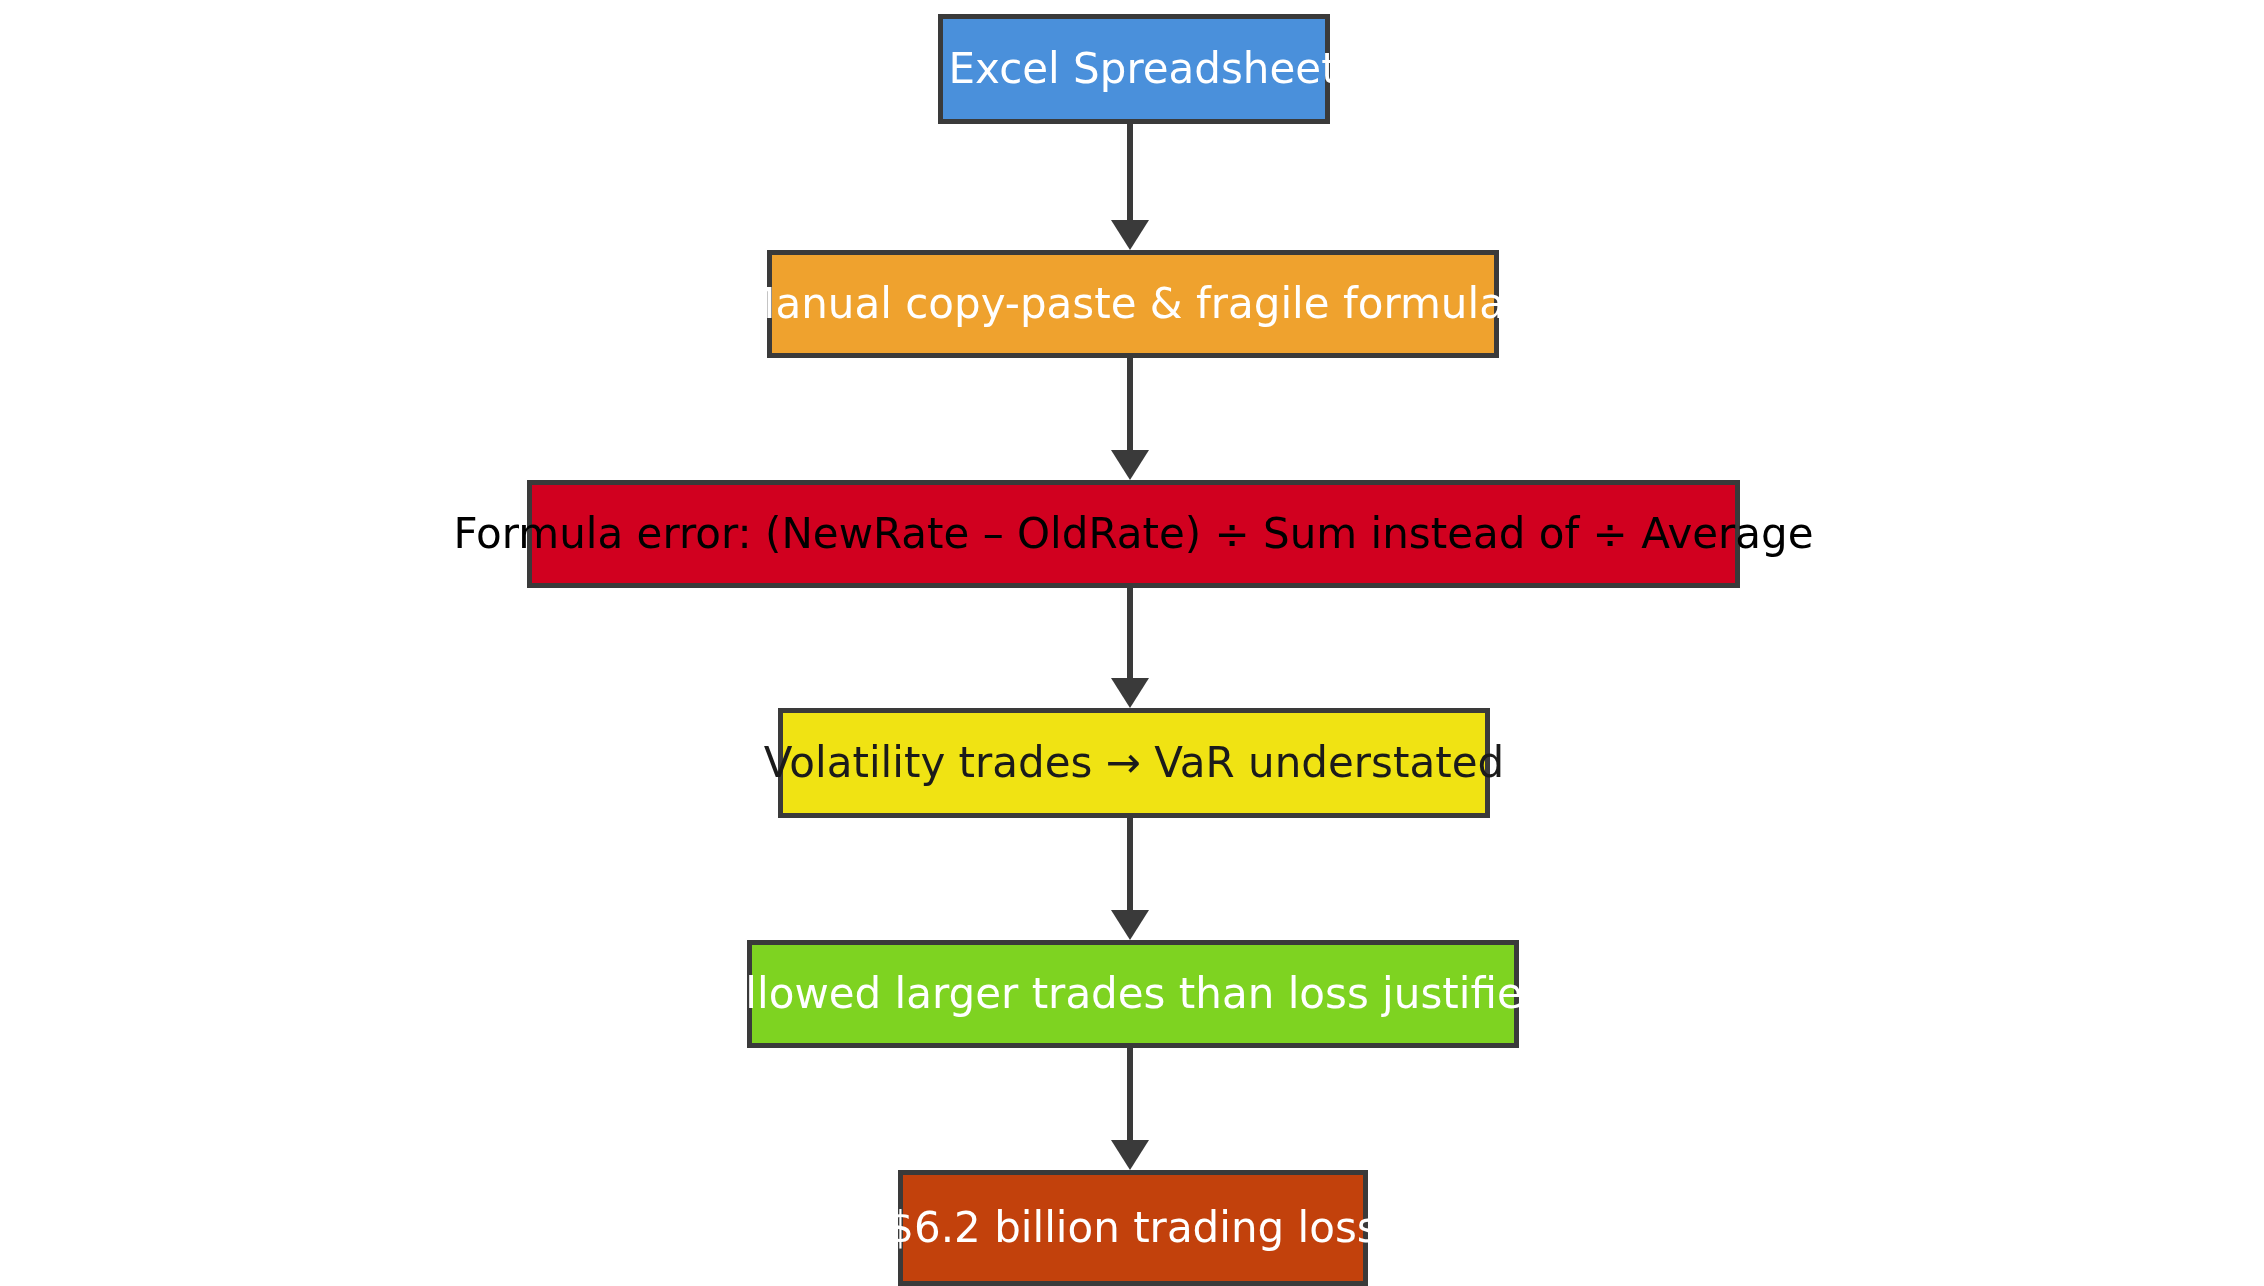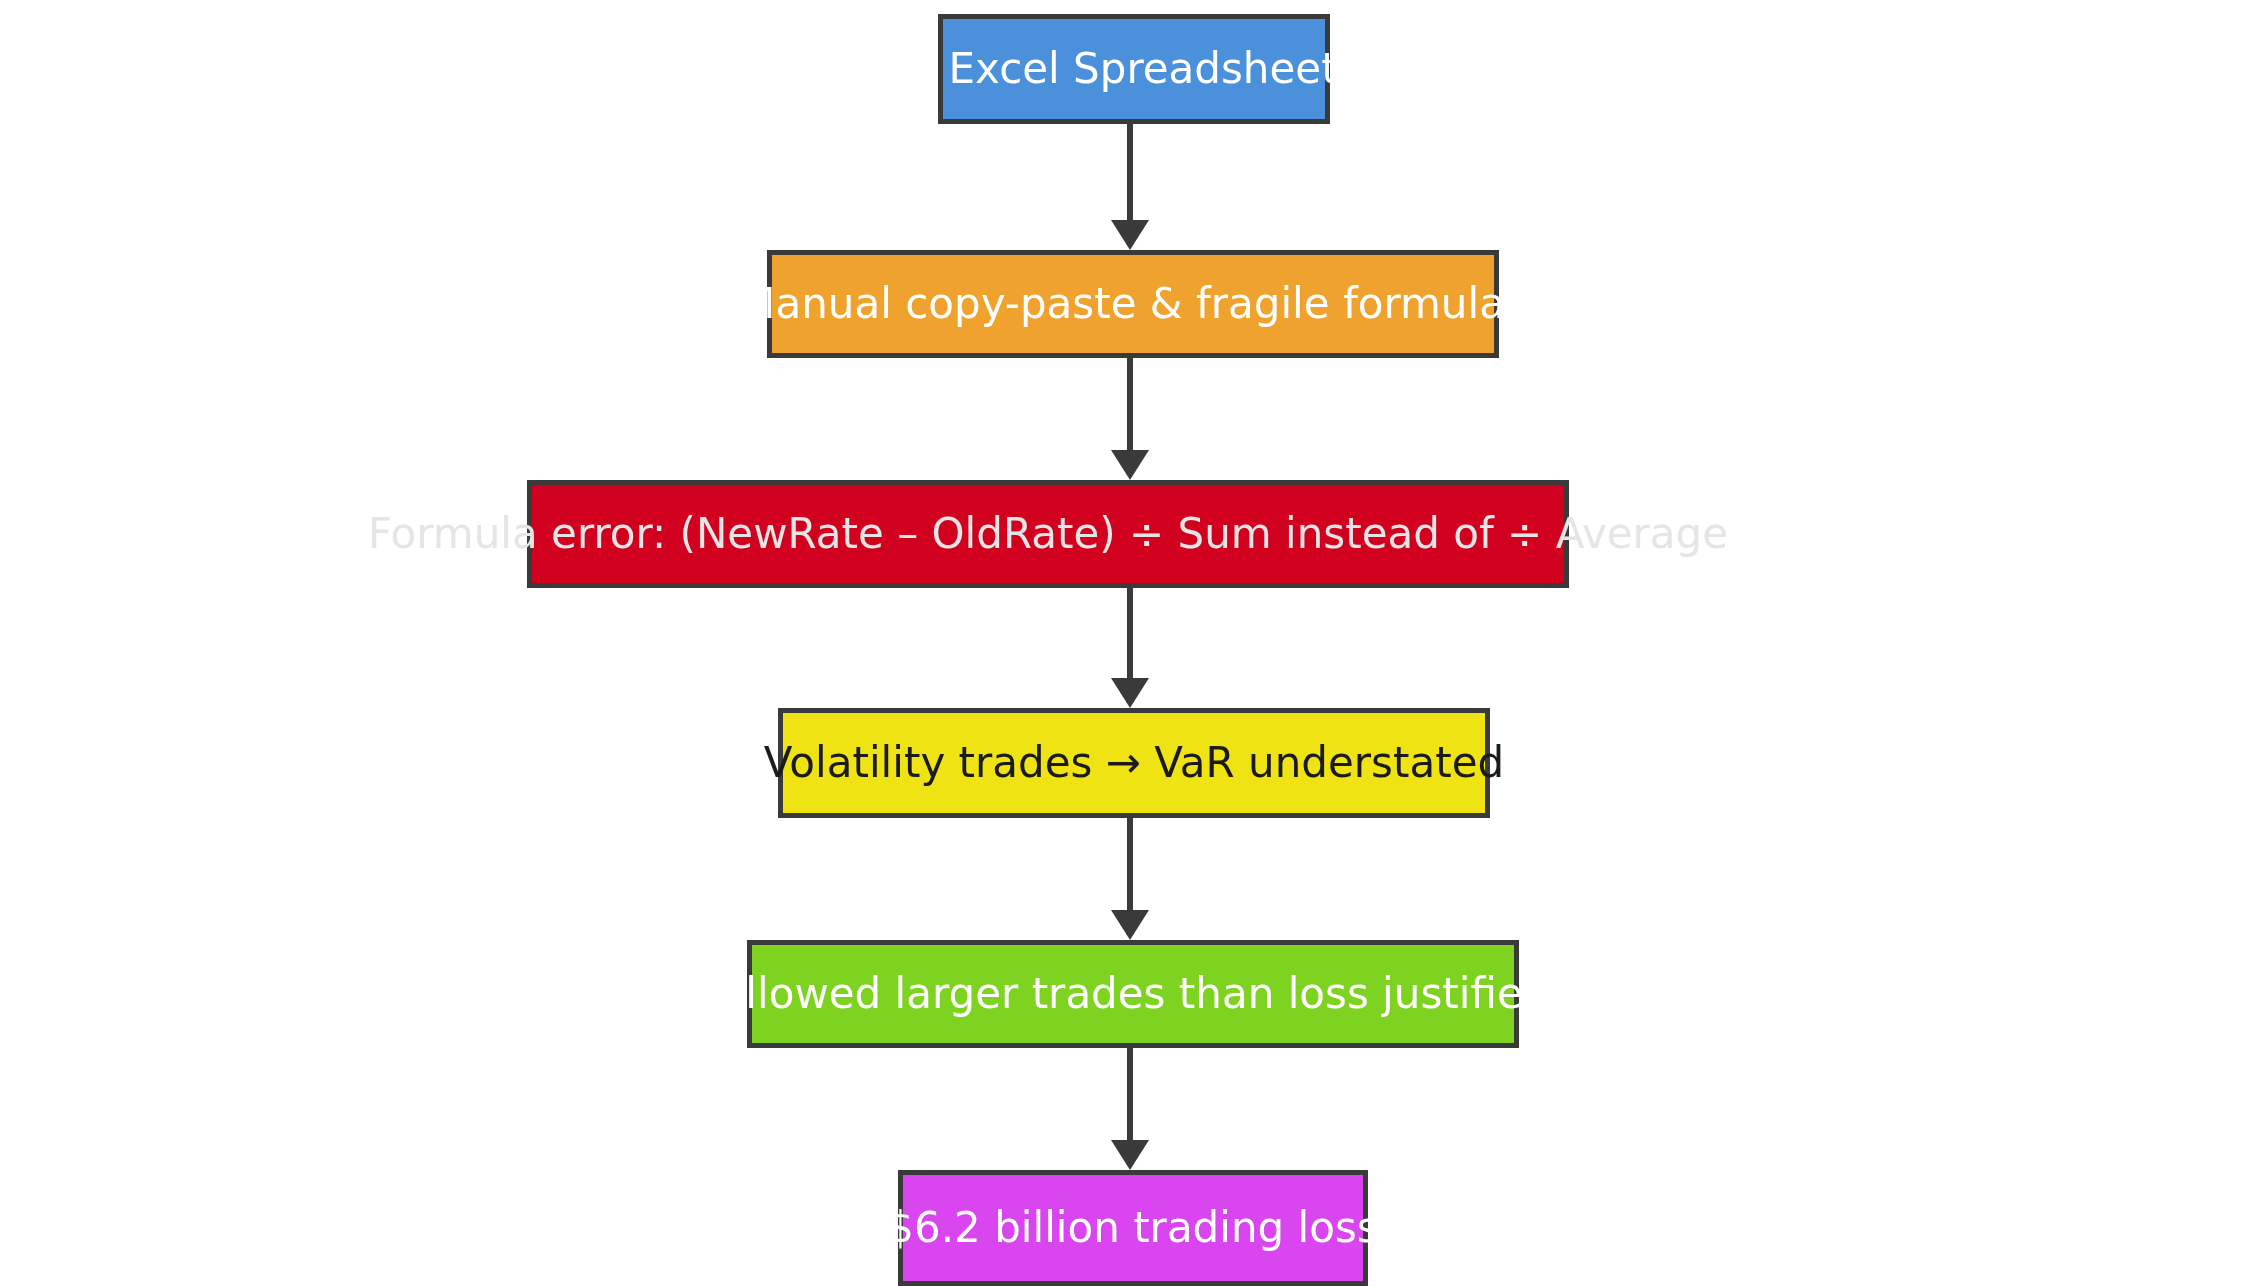--- a/index.html
+++ b/index.html
@@ -76,25 +76,25 @@
     <div class="edge" style="left: 0px; top: 0px;">
       <div class="edge-line" style="left: 1127px; top: 1048px; height: 96px; background: rgb(58, 58, 58);"></div>
       <div class="edge-head" style="left: 1111px; top: 1140px; border-top-color: rgb(58, 58, 58);"></div>
     </div>
     <div class="node" style="left: 938px; top: 14px; width: 392px; height: 110px; background: rgb(74, 144, 219); border-color: rgb(58, 58, 58); color: rgb(255, 255, 255); font-size: 42px; padding-left: 40px;">
       <span class="node-label">Excel Spreadsheets</span>
     </div>
     <div class="node" style="left: 767px; top: 250px; width: 732px; height: 108px; background: rgb(239, 162, 46); border-color: rgb(58, 58, 58); color: rgb(255, 255, 255); font-size: 42px;">
       <span class="node-label">Manual copy-paste &amp; fragile formulas</span>
     </div>
-    <div class="node" style="left: 527px; top: 480px; width: 1042px; height: 108px; background: rgb(209, 0, 31); border-color: rgb(58, 58, 58); color: #e5e5e5; font-size: 42px;">
+    <div class="node" style="left: 527px; top: 480px; width: 1213px; height: 108px; background: rgb(209, 0, 31); border-color: rgb(58, 58, 58); color: #000000; font-size: 42px;">
       <span class="node-label">Formula error: (NewRate – OldRate) ÷ Sum instead of ÷ Average</span>
     </div>
     <div class="node" style="left: 778px; top: 708px; width: 712px; height: 110px; background: rgb(240, 227, 19); border-color: rgb(58, 58, 58); color: rgb(27, 27, 27); font-size: 42px;">
       <span class="node-label">Volatility trades → VaR understated</span>
     </div>
     <div class="node" style="left: 747px; top: 940px; width: 772px; height: 108px; background: rgb(126, 211, 33); border-color: rgb(58, 58, 58); color: rgb(255, 255, 255); font-size: 42px;">
       <span class="node-label">Allowed larger trades than loss justified</span>
     </div>
-    <div class="node" style="left: 898px; top: 1170px; width: 470px; height: 116px; background: #d946ef; border-color: rgb(58, 58, 58); color: rgb(255, 255, 255); font-size: 42px;">
+    <div class="node" style="left: 898px; top: 1170px; width: 470px; height: 116px; background: #c2410c; border-color: rgb(58, 58, 58); color: rgb(255, 255, 255); font-size: 42px;">
       <span class="node-label">$6.2 billion trading loss</span>
     </div>
   </div>
 
 </body></html>

